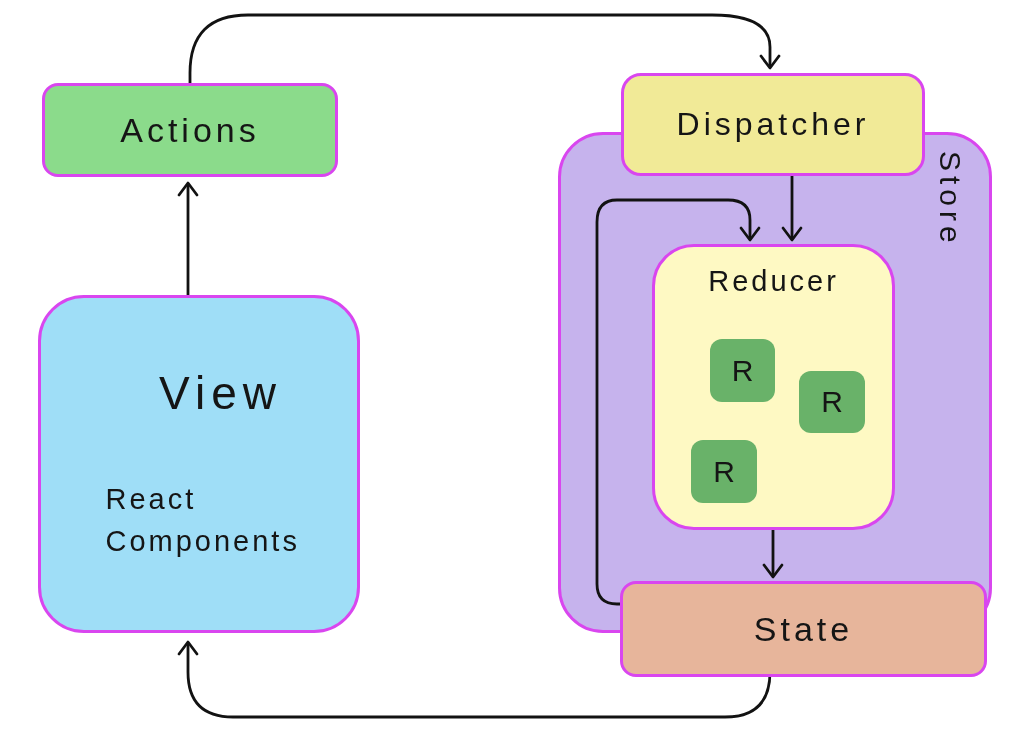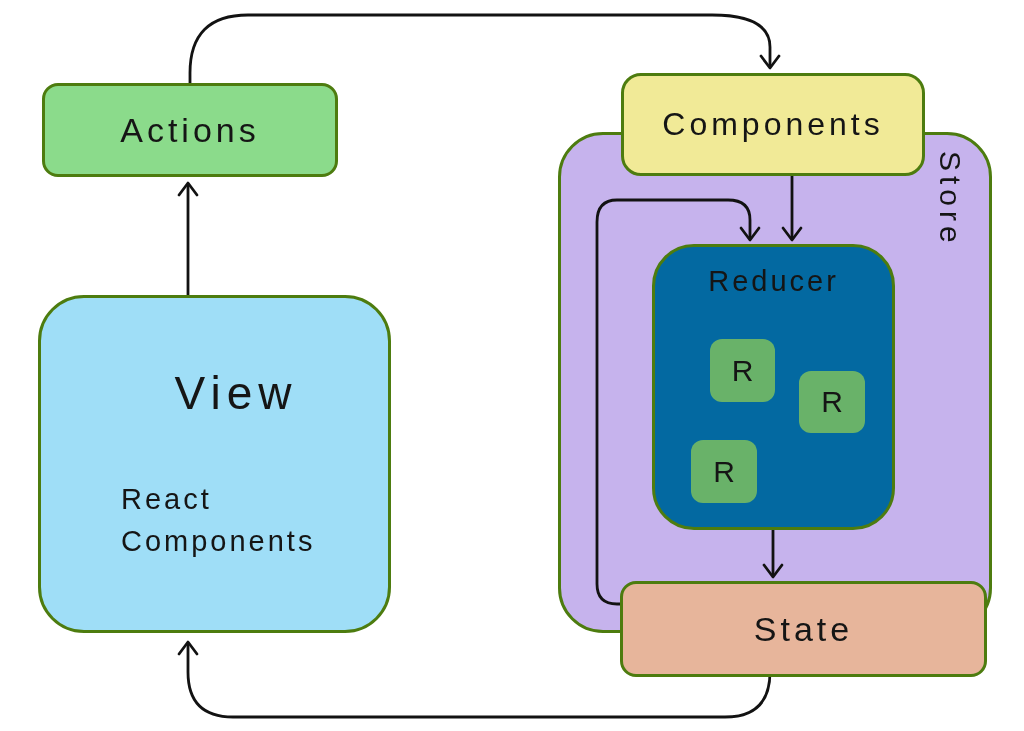--- a/index.html
+++ b/index.html
@@ -1,21 +1,21 @@
 <!DOCTYPE html>
 <html><head>
 <meta charset="utf-8">
 <style>
   html,body{margin:0;padding:0;background:#ffffff;}
   .canvas{
     position:relative;width:1024px;height:731px;background:#ffffff;overflow:hidden;
     font-family:"Liberation Sans", sans-serif;color:#151515;
   }
   .node{
-    position:absolute;box-sizing:border-box;border:3px solid #4d7c0f;
+    position:absolute;box-sizing:border-box;border:3px solid #d946ef;
     display:flex;align-items:center;justify-content:center;
     letter-spacing:4px;
   }
   .node-actions   {left:42px;  top:83px;  width:296px; height:94px;  border-radius:16px; font-size:34px;}
   .node-dispatcher{left:621px; top:73px;  width:304px; height:103px; border-radius:20px; font-size:32px;}
   .node-store     {left:558px; top:132px; width:434px; height:501px; border-radius:45px;}
   .store-label{
     position:absolute;top:16px;right:22px;writing-mode:vertical-rl;
     font-size:30px;letter-spacing:5px;
   }
@@ -23,21 +23,21 @@
                    flex-direction:column;justify-content:flex-start;font-size:29px;}
   .reducer-title{margin-top:18px;letter-spacing:3px;}
   .chip{
     position:absolute;border-radius:12px;display:flex;align-items:center;justify-content:center;
     font-size:30px;letter-spacing:0;
   }
   .chip-1{left:55px; top:92px;  width:65px;height:63px;}
   .chip-2{left:144px;top:124px; width:66px;height:62px;}
   .chip-3{left:36px; top:193px; width:66px;height:63px;}
   .node-state     {left:620px; top:581px; width:367px; height:96px;  border-radius:16px; font-size:34px;}
-  .node-view      {left:38px;  top:295px; width:353px; height:338px; border-radius:46px;
+  .node-view      {left:38px;  top:295px; width:322px; height:338px; border-radius:46px;
                    flex-direction:column;gap:58px;padding-left:43px;}
   .view-title{font-size:46px;letter-spacing:6px;}
   .view-sub{font-size:29px;letter-spacing:3px;text-align:left;line-height:1.45;width:230px;}
   svg.wires{position:absolute;left:0;top:0;z-index:2;}
   .node{z-index:3;}
   .node-store{z-index:1;}
   svg.wires path{fill:none;stroke:#121212;stroke-width:2.8px;}
 </style>
 </head>
 <body>
@@ -60,24 +60,24 @@
     <path d="M 792 176 L 792 239" marker-end="url(#arrow)"></path>
     <path d="M 625 604 L 617 604 Q 597 604 597 584 L 597 222 Q 597 200 617 200 L 728 200 Q 750 200 750 220 L 750 239" marker-end="url(#arrow)"></path>
     <path d="M 773 530 L 773 576" marker-end="url(#arrow)"></path>
   </svg>
 
   <div class="node node-actions" style="background: rgb(139, 219, 139);">
     <span>Actions</span>
   </div>
 
   <div class="node node-dispatcher" style="background: rgb(241, 234, 151);">
-    <span>Components</span>
+    <span>Dispatcher</span>
   </div>
 
-  <div class="node node-reducer" style="background: #0369a1;">
+  <div class="node node-reducer" style="background: #fef9c3;">
     <span class="reducer-title">Reducer</span>
     <span class="chip chip-1" style="background: rgb(105, 178, 105);">R</span>
     <span class="chip chip-2" style="background: rgb(105, 178, 105);">R</span>
     <span class="chip chip-3" style="background: rgb(105, 178, 105);">R</span>
   </div>
 
   <div class="node node-state" style="background: rgb(231, 181, 155);">
     <span>State</span>
   </div>
 

